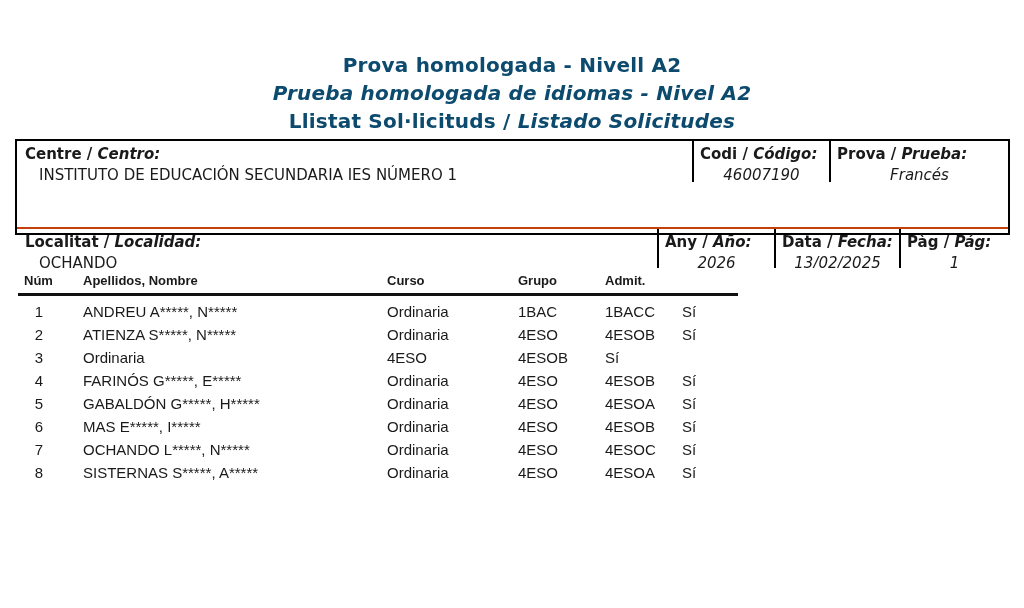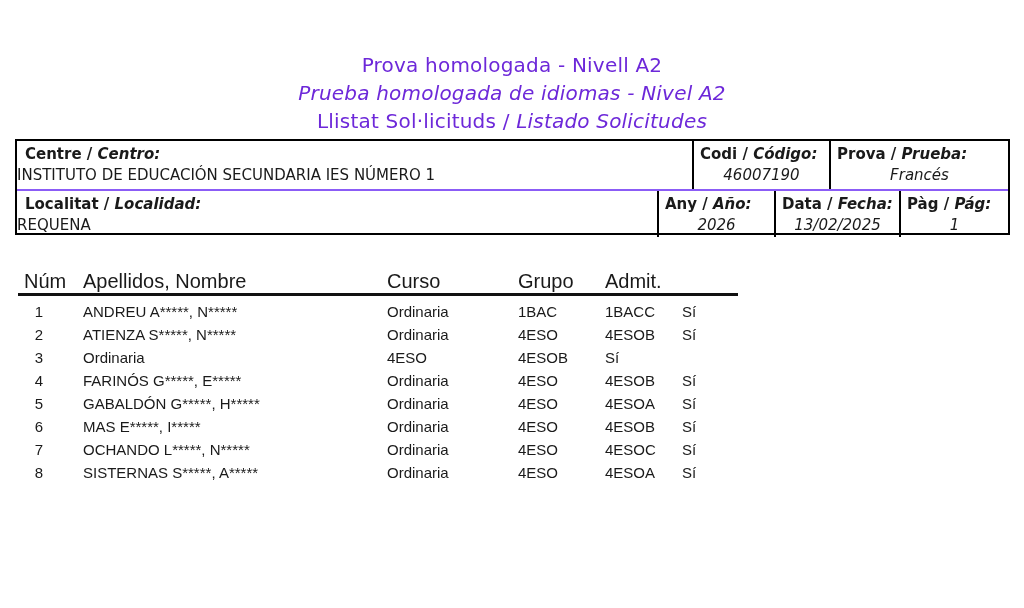--- a/index.html
+++ b/index.html
@@ -6,48 +6,48 @@
   html,body { background:#ffffff; }
   body {
     width:1024px; height:608px; position:relative; overflow:hidden;
     font-family:"DejaVu Sans", sans-serif; color:#1a1a1a;
   }
   .page { position:absolute; inset:0; background:#fff; }
 
   
   .titles { position:absolute; top:51px; left:0; width:1024px; text-align:center; }
   .title-line {
-    font-size:20px; line-height:28px; font-weight:normal; color:#6d28d9;
+    font-size:20px; line-height:28px; font-weight:bold; color:#0c4a6e;
     letter-spacing:0.2px;
   }
   .italic { font-style:italic; }
 
   
   .info-box {
     position:absolute; left:15px; top:139px; width:995px; height:96px;
     border:2px solid #000;
   }
-  .ib-half { display:grid; height:48px; }
+  .ib-half { display:grid; height:41px; }
   .ib-top    { grid-template-columns:675px 137px 1fr; }
-  .ib-bottom { grid-template-columns:640px 117px 125px 1fr; border-top:2px solid #8b5cf6; }
+  .ib-bottom { grid-template-columns:640px 117px 125px 1fr; border-top:2px solid #c2410c;margin-top:45px; }
   .ib-cell { overflow:hidden; }
   .bl { border-left:2px solid #000; }
   .ib-label {
     height:24px; padding:4px 0 0 6px; font-weight:bold; font-size:15px;
     white-space:nowrap;
   }
   .pad8 { padding-left:8px; }
   .ib-value { height:21px; font-size:15px; line-height:20px; white-space:nowrap; }
-  .v-left { padding-left:0; text-align:left; }
+  .v-left { padding-left:22px; text-align:left; }
   .v-center { text-align:center;font-style:italic; }
 
   
   .list { position:absolute; left:18px; top:270px; width:720px; font-family:"Liberation Sans", sans-serif; }
   .l-grid { display:grid; grid-template-columns:65px 304px 131px 87px 77px 1fr; }
-  .l-header .l-cell { font-weight:normal; font-size:20px; line-height:22px; white-space:nowrap; }
+  .l-header .l-cell { font-weight:bold; font-size:13px; line-height:22px; white-space:nowrap; }
   .l-header { border-bottom:3px solid #111; padding-bottom:1px; }
   .hd-num { padding-left:6px; }
   .l-body { margin-top:4px; }
   .l-row .l-cell { font-size:15px; line-height:23px; white-space:nowrap; }
   .c-num { width:42px; text-align:center; }
 </style>
 </head>
 <body>
 
 <div class="page">
@@ -69,21 +69,21 @@
         <div class="ib-value v-center">46007190</div>
       </div>
       <div class="ib-cell bl">
         <div class="ib-label"><span>Prova</span><span> / </span><span class="italic">Prueba:</span></div>
         <div class="ib-value v-center">Francés</div>
       </div>
     </div>
     <div class="ib-half ib-bottom">
       <div class="ib-cell">
         <div class="ib-label pad8"><span>Localitat</span><span> / </span><span class="italic">Localidad:</span></div>
-        <div class="ib-value v-left">REQUENA</div>
+        <div class="ib-value v-left">OCHANDO</div>
       </div>
       <div class="ib-cell bl">
         <div class="ib-label"><span>Any</span><span> / </span><span class="italic">Año:</span></div>
         <div class="ib-value v-center">2026</div>
       </div>
       <div class="ib-cell bl">
         <div class="ib-label"><span>Data</span><span> / </span><span class="italic">Fecha:</span></div>
         <div class="ib-value v-center">13/02/2025</div>
       </div>
       <div class="ib-cell bl">

